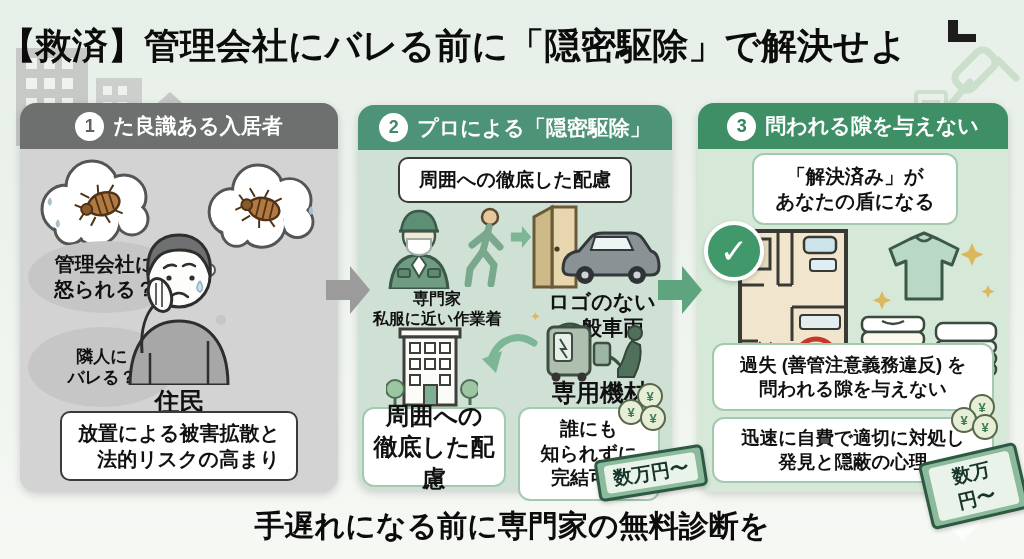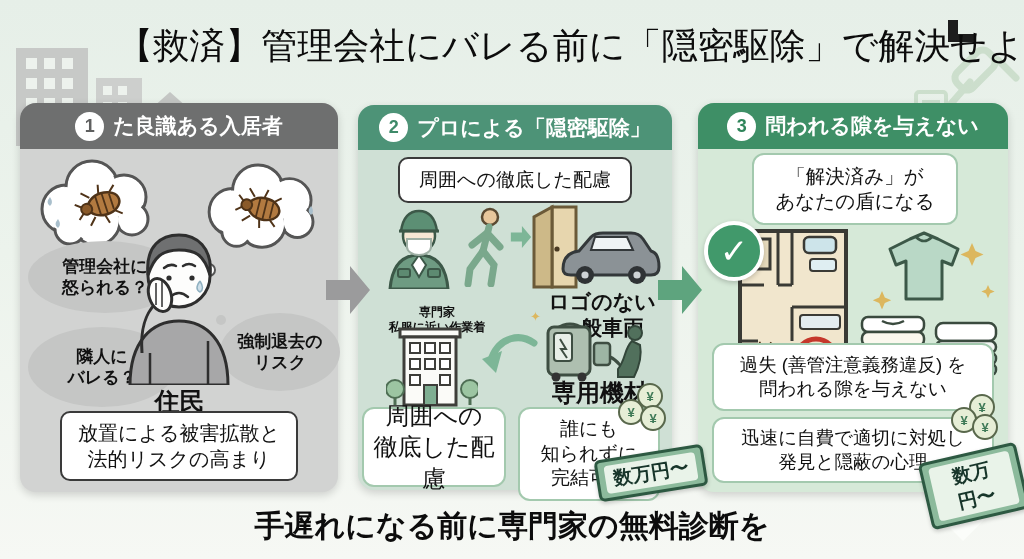--- a/index.html
+++ b/index.html
@@ -2,26 +2,26 @@
 <html><head>
 <meta charset="utf-8">
 <style>
   html,body{margin:0;padding:0;}
   body{font-family:"Liberation Sans","DejaVu Sans",sans-serif;}
   .stage{position:relative;width:1024px;height:559px;overflow:hidden;
     background:linear-gradient(180deg,#e6efe8 0%,#ecf3ec 45%,#f6f8f4 100%);color:#111;}
   .abs{position:absolute;}
   .center-text{text-align:center;}
   .preline{white-space:pre-line;}
-  .title{left:0;right:0;top:22px;font-size:36px;font-weight:400;text-align:right;letter-spacing:0px;color:#0c0c0c;z-index:1;padding-left:8px;}
+  .title{left:0;right:0;top:22px;font-size:36px;font-weight:700;text-align:left;letter-spacing:0px;color:#0c0c0c;z-index:1;}
   .footer{left:0;right:0;top:506px;font-size:30px;font-weight:900;text-align:center;color:#0c0c0c;z-index:1;}
   .panel{border-radius:16px;z-index:2;box-shadow:0 3px 8px rgba(0,0,0,.16);}
   .phead{left:0;top:0;right:0;height:46px;border-radius:16px 16px 0 0;display:flex;align-items:center;justify-content:center;gap:9px;color:#fff;font-size:21px;font-weight:800;}
   .num{width:29px;height:29px;border-radius:50%;background:#fff;display:flex;align-items:center;justify-content:center;font-weight:900;font-size:18px;flex:0 0 auto;}
-  .wbox{background:#fff;display:flex;flex-direction:column;align-items:center;justify-content:center;font-weight:400;line-height:1.3;text-align:center;}
+  .wbox{background:#fff;display:flex;flex-direction:column;align-items:center;justify-content:center;font-weight:700;line-height:1.3;text-align:center;}
   .dark-border{border:2px solid #3a3a3a;border-radius:10px;}
   .green-border{border:2px solid #a3c9ae;border-radius:12px;}
   .bubble{background:#c5c6c5;border-radius:50%;display:flex;align-items:center;justify-content:center;font-weight:800;text-align:center;line-height:1.25;}
   .tail{position:absolute;border-radius:50%;background:#c5c6c5;}
   .tcirc{position:absolute;border-radius:50%;background:#fff;border:2px solid #555;}
   .coin{position:absolute;width:22px;height:22px;border-radius:50%;background:#e6eed6;border:2px solid #59684c;
     color:#3f7a57;font-size:13px;font-weight:900;display:flex;align-items:center;justify-content:center;z-index:6;}
   .note{position:absolute;background:#8cba9c;border:3px solid #2d5942;border-radius:6px;z-index:7;box-shadow:0 2px 4px rgba(0,0,0,.2);}
   .note-inner{margin:4px 6px;background:#e9f3e9;border-radius:4px;padding:1px 8px;font-size:19px;font-weight:900;color:#17352a;text-align:center;}
   .badge{border-radius:50%;background:#41996b;border:4px solid #fff;display:flex;align-items:center;justify-content:center;
@@ -151,50 +151,48 @@
       <g fill="#a9bfcc">
           <path d="M112,46 q4,6 0,9 q-5,-3 0,-9"></path>
         </g>
     </svg>
 
     <div class="tcirc" style="left:136px;top:148px;width:10px;height:10px;"></div>
     <div class="tcirc" style="left:150px;top:160px;width:6px;height:6px;"></div>
     <div class="tcirc" style="left:182px;top:160px;width:10px;height:10px;"></div>
     <div class="tcirc" style="left:172px;top:172px;width:6px;height:6px;"></div>
 
-    <div class="abs bubble preline" style="left:8px;top:138px;width:154px;height:72px;font-size:17px;">管理会社に
+    <div class="abs bubble preline" style="left:8px;top:138px;width:154px;height:72px;font-size:20px;">管理会社に
 怒られる？</div>
     <div class="tail" style="left:158px;top:196px;width:10px;height:10px;"></div>
 
     <div class="abs bubble preline" style="left:8px;top:224px;width:148px;height:80px;font-size:17px;">隣人に
 バレる？</div>
     <div class="tail" style="left:152px;top:238px;width:10px;height:10px;"></div>
 
-    <div class="abs bubble preline" style="left:200px;top:210px;width:120px;height:78px;font-size:17px;">強制退去の
-リスク</div>
     <div class="tail" style="left:196px;top:212px;width:10px;height:10px;"></div>
 
     <svg class="abs" style="left:92px;top:118px;z-index:3;" width="135" height="164" viewBox="0 0 135 164">
       <path d="M18,164 C18,120 40,100 67,100 C94,100 116,120 116,164 Z" fill="#a7a7a8" stroke="#2e2e2e" stroke-width="3"></path>
       <path d="M38,132 L38,164 M96,120 L96,164" stroke="#2e2e2e" stroke-width="2.5" fill="none"></path>
       <circle cx="67" cy="55" r="31" fill="#fdfdfc" stroke="#2e2e2e" stroke-width="3"></circle>
       <path d="M36,54 C33,24 50,14 67,14 C84,14 101,26 98,54 C92,34 84,29 67,29 C50,29 42,36 36,54 Z" fill="#6f7071" stroke="#2e2e2e" stroke-width="3"></path>
       <path d="M52,47 q6,-5 12,-2 M83,45 q-6,-4 -12,0" stroke="#2e2e2e" stroke-width="2.5" fill="none" stroke-linecap="round"></path>
       <circle cx="57" cy="57" r="2.6" fill="#2e2e2e"></circle>
         <circle cx="80" cy="57" r="2.6" fill="#2e2e2e"></circle>
       <path d="M58,76 Q67,68 76,76" stroke="#2e2e2e" stroke-width="2.5" fill="none" stroke-linecap="round"></path>
       <path d="M88,60 q5,8 0,11 q-6,-3 0,-11" fill="#cfe0ea" stroke="#8fb0c0" stroke-width="1.5"></path>
       <path d="M30,132 C28,106 34,92 44,82" stroke="#2e2e2e" stroke-width="3" fill="none"></path>
       <ellipse cx="48" cy="74" rx="11" ry="17" transform="rotate(-18 48 74)" fill="#fdfdfc" stroke="#2e2e2e" stroke-width="3"></ellipse>
       <path d="M44,62 L44,84 M50,60 L50,86" stroke="#2e2e2e" stroke-width="1.5" fill="none"></path>
     </svg>
 
     <div class="abs center-text" style="left:92px;top:282px;width:135px;font-size:25px;font-weight:900;z-index:4;">住民</div>
 
-    <div class="abs wbox dark-border preline" style="left:40px;top:308px;width:234px;height:66px;font-size:20px;z-index:4;">放置による被害拡散と
+    <div class="abs wbox dark-border preline" style="left:40px;top:308px;width:234px;height:66px;font-size:20px;z-index:4;text-align:right;">放置による被害拡散と
 法的リスクの高まり</div>
   </div>
 
   <div class="abs panel" style="left:358px;top:105px;width:314px;height:385px;background:#cfe0d5;">
     <div class="abs phead" style="background:#4d9377;height:45px;">
       <span class="num" style="color:#3e8a69;">2</span>
       <span>プロによる「隠密駆除」</span>
     </div>
 
     <div class="abs wbox dark-border" style="left:40px;top:52px;width:230px;height:42px;font-size:19px;">周囲への徹底した配慮</div>
@@ -232,21 +230,21 @@
 
     <svg class="abs" style="left:198px;top:120px;" width="110" height="64" viewBox="0 0 108 64">
       <path d="M6,44 Q6,28 22,26 L34,12 Q38,8 46,8 L74,8 Q82,8 86,14 L94,26 Q102,28 102,42 Q102,50 94,50 L14,50 Q6,50 6,44 Z" fill="#8b9296" stroke="#33383a" stroke-width="3"></path>
       <polygon points="38,12 70,12 76,25 34,25" fill="#eef3f4" stroke="#33383a" stroke-width="2"></polygon>
       <circle cx="28" cy="50" r="9" fill="#2f3335"></circle>
         <circle cx="28" cy="50" r="3.6" fill="#cfd4d6"></circle>
       <circle cx="80" cy="50" r="9" fill="#2f3335"></circle>
         <circle cx="80" cy="50" r="3.6" fill="#cfd4d6"></circle>
     </svg>
 
-    <div class="abs center-text preline" style="left:-2px;top:184px;width:162px;font-size:12px;font-weight:800;line-height:1.25;margin-top:16px;">専門家
+    <div class="abs center-text preline" style="left:-2px;top:184px;width:162px;font-size:16px;font-weight:800;line-height:1.25;">専門家
 私服に近い作業着</div>
     <div class="abs center-text preline" style="left:180px;top:184px;width:128px;font-size:21px;font-weight:800;line-height:1.25;">ロゴのない
 一般車両</div>
 
     <svg class="abs" style="left:28px;top:222px;" width="92" height="80" viewBox="0 0 92 80">
       <rect x="14" y="2" width="60" height="8" fill="#fbfbf8" stroke="#3e3e3a" stroke-width="3"></rect>
       <rect x="18" y="10" width="52" height="68" fill="#fbfbf8" stroke="#3e3e3a" stroke-width="3"></rect>
       <g fill="#ffffff" stroke="#3e3e3a" stroke-width="2">
         <rect x="24" y="16" width="10" height="10"></rect>
           <rect x="39" y="16" width="10" height="10"></rect>

